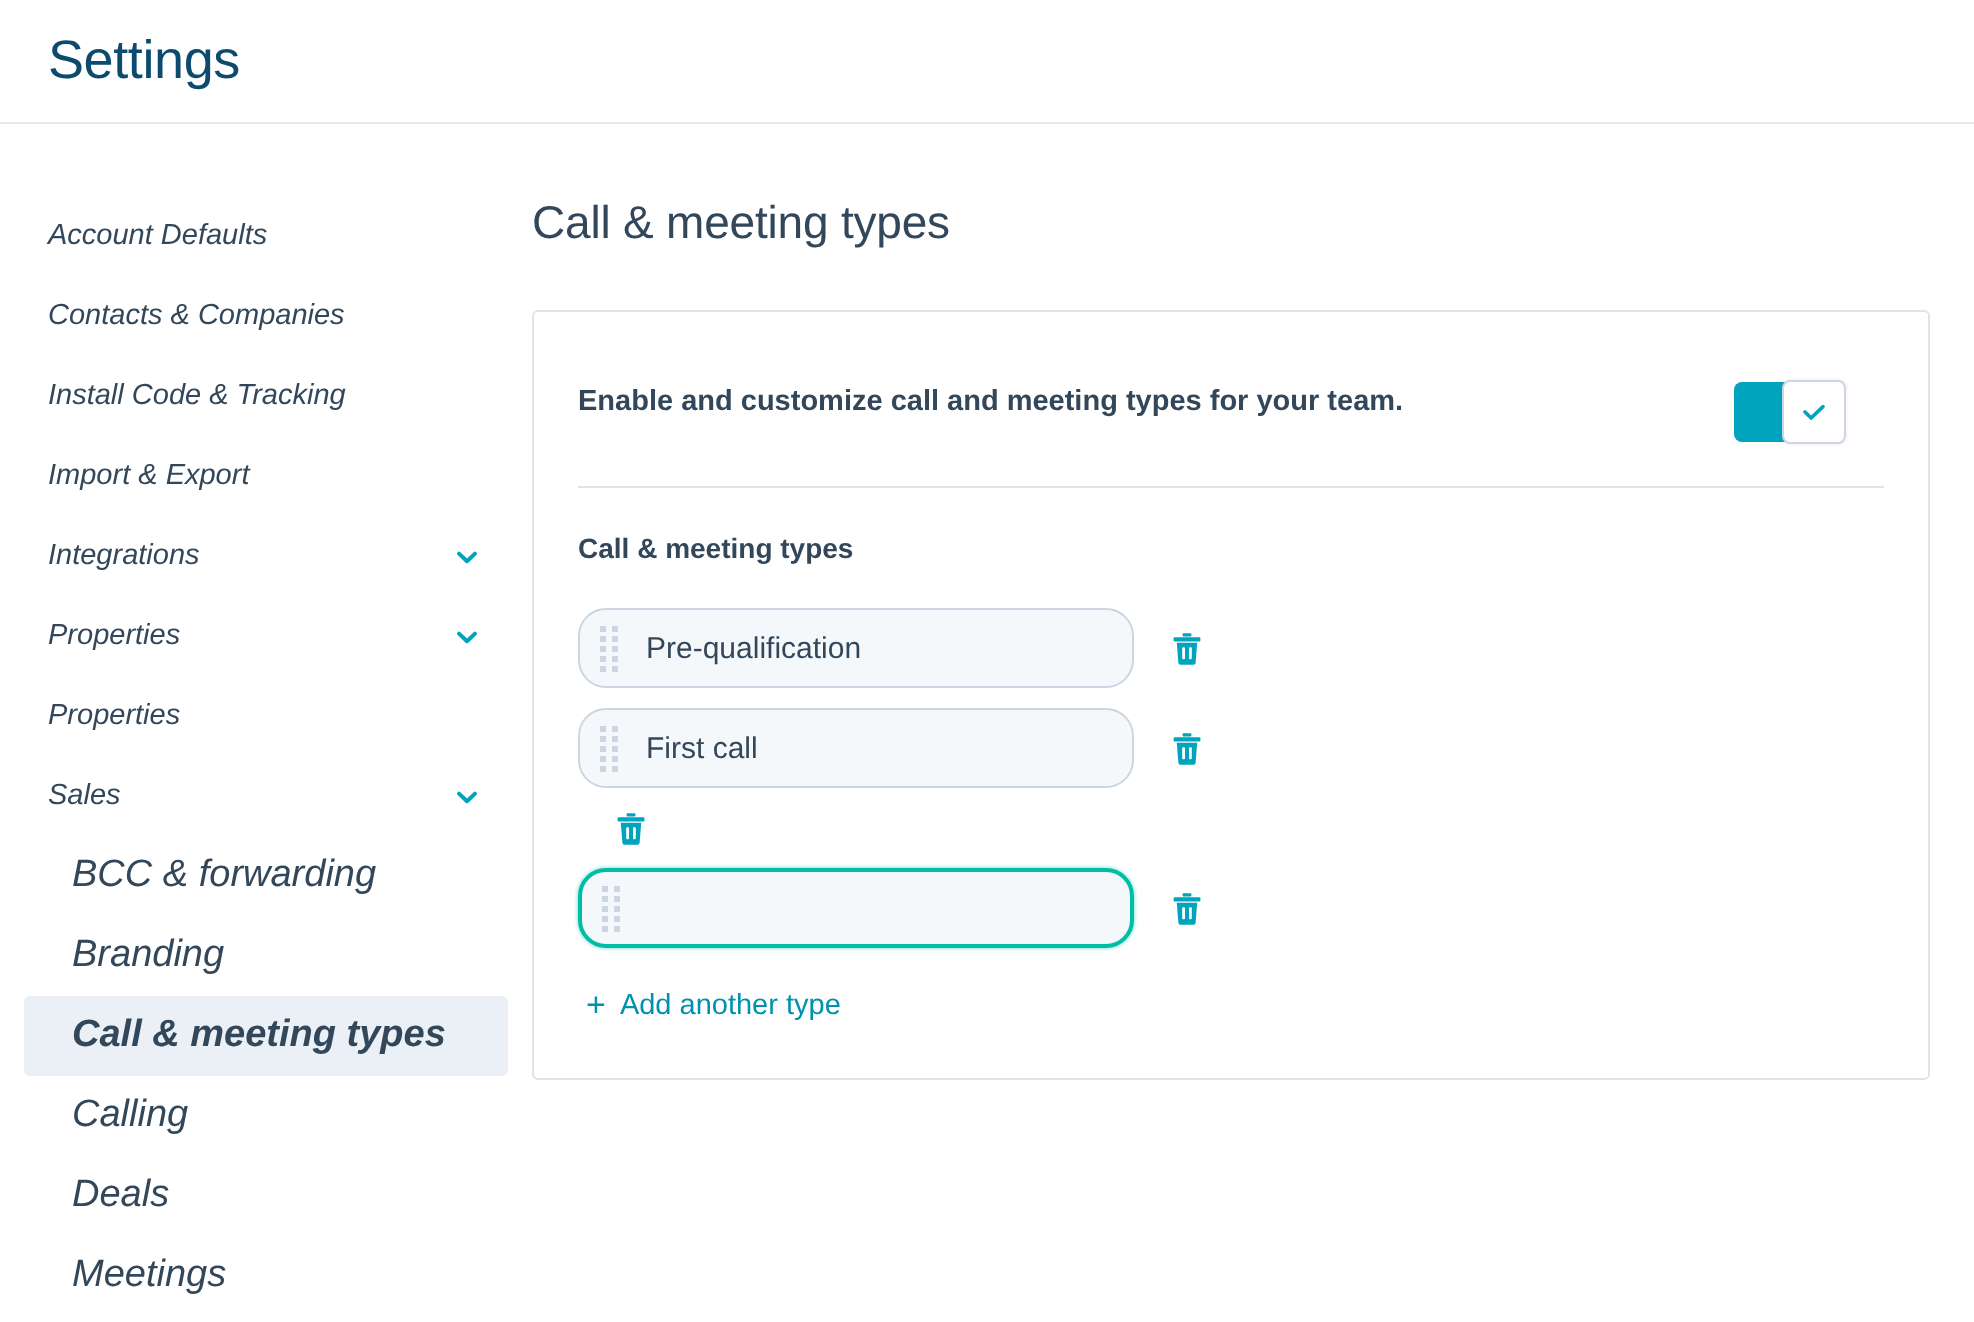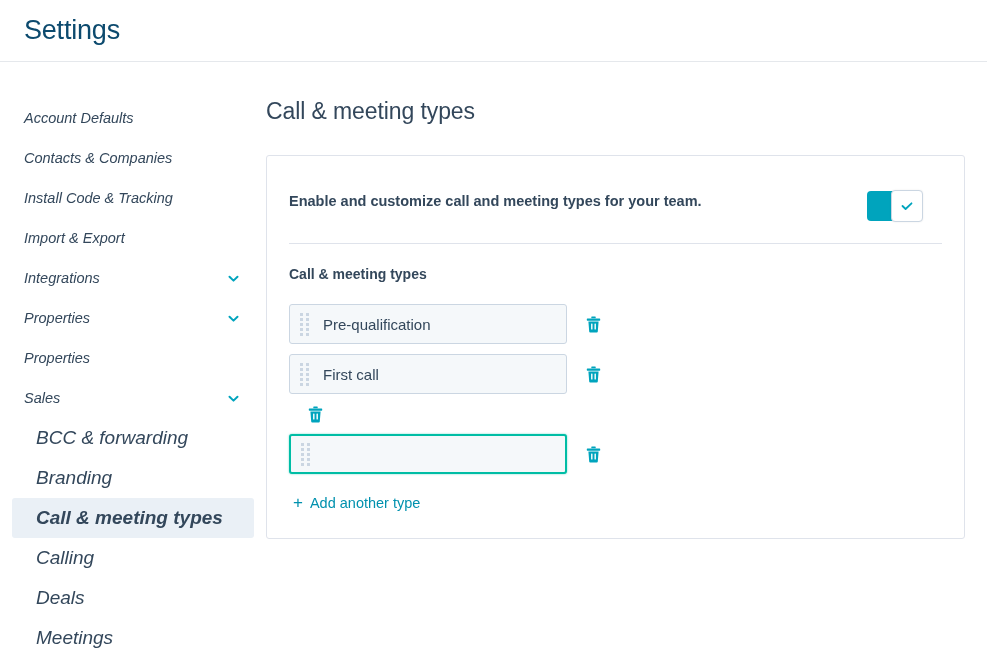--- a/index.html
+++ b/index.html
@@ -172,21 +172,21 @@
     display: flex;
     align-items: center;
     margin-bottom: 10px;
   }
   .type-input {
     position: relative;
     width: 278px;
     height: 40px;
     background: #f5f8fa;
     border: 1px solid #cbd6e2;
-    border-radius: 3px;
+    border-radius: 14px;
     display: flex;
     align-items: center;
   }
   .type-input.focused {
     border: 2px solid #00bda5;
     box-shadow: 0 0 2px rgba(0,189,165,0.6);
   }
   .drag-handle {
     width: 10px;
     margin-left: 10px;

